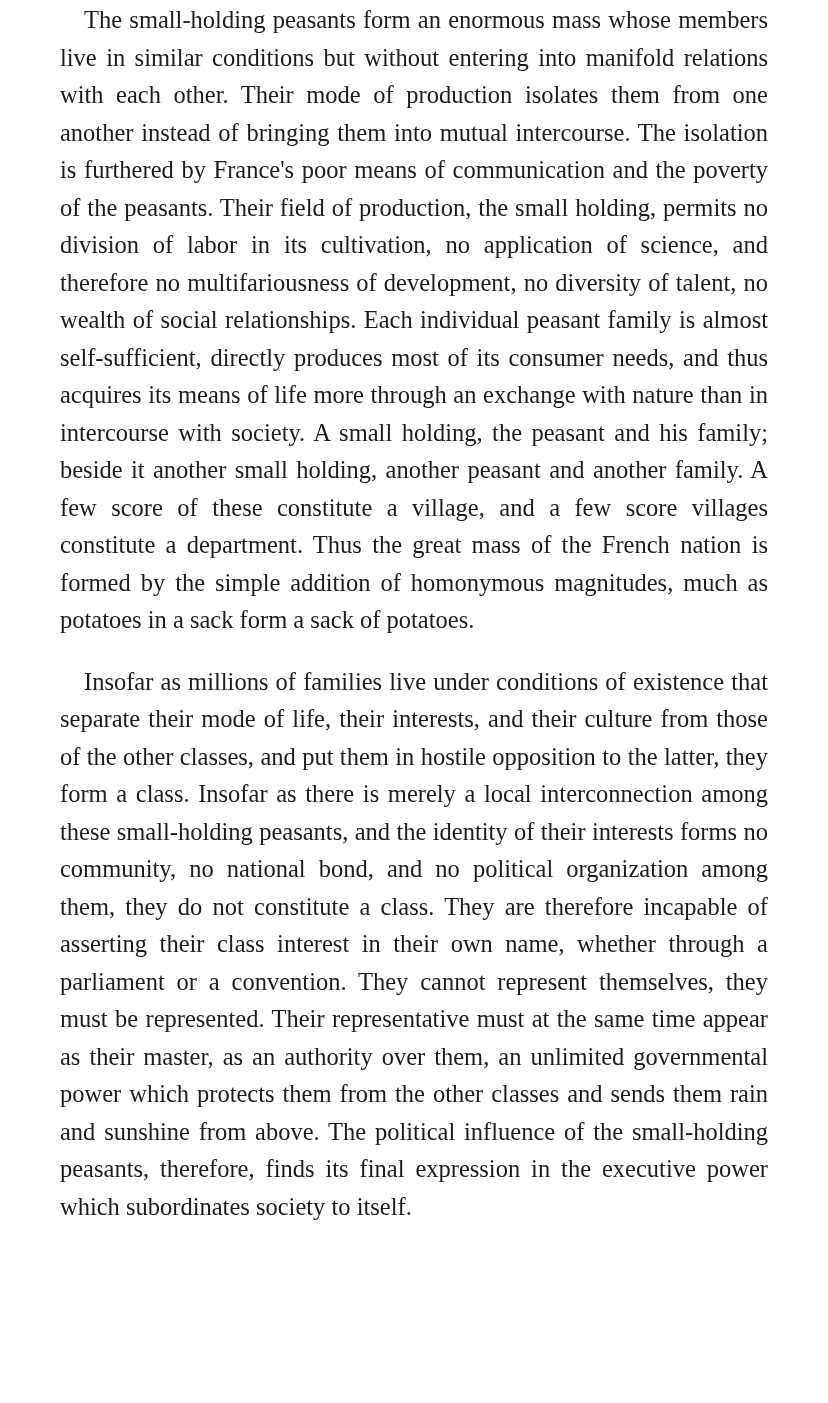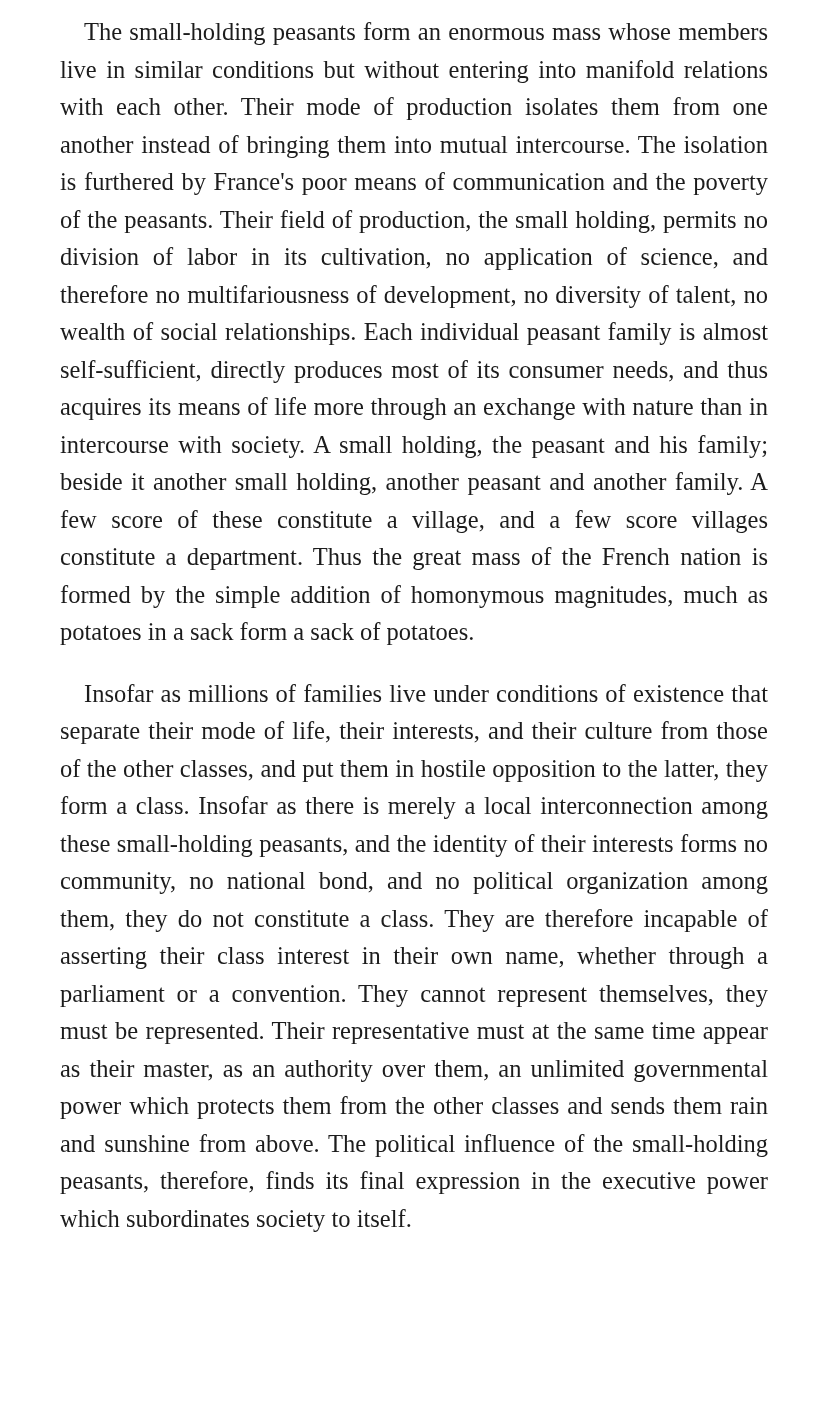--- a/index.html
+++ b/index.html
@@ -6,21 +6,20 @@
   body { width: 828px; height: 1403px; overflow: hidden; position: relative; }
   .page {
     position: absolute;
     left: 60px;
     top: 1px;
     width: 708px;
     font-family: "Liberation Serif", "DejaVu Serif", serif;
     font-size: 24.5px;
     line-height: 37.5px;
     color: #1c1c1c;
-    margin-top: 12px;
   }
   .para {
     margin: 0 0 24px 0;
     text-align: justify;
     text-indent: 24px;
     hyphens: none;
   }
 </style>
 </head>
 <body>

